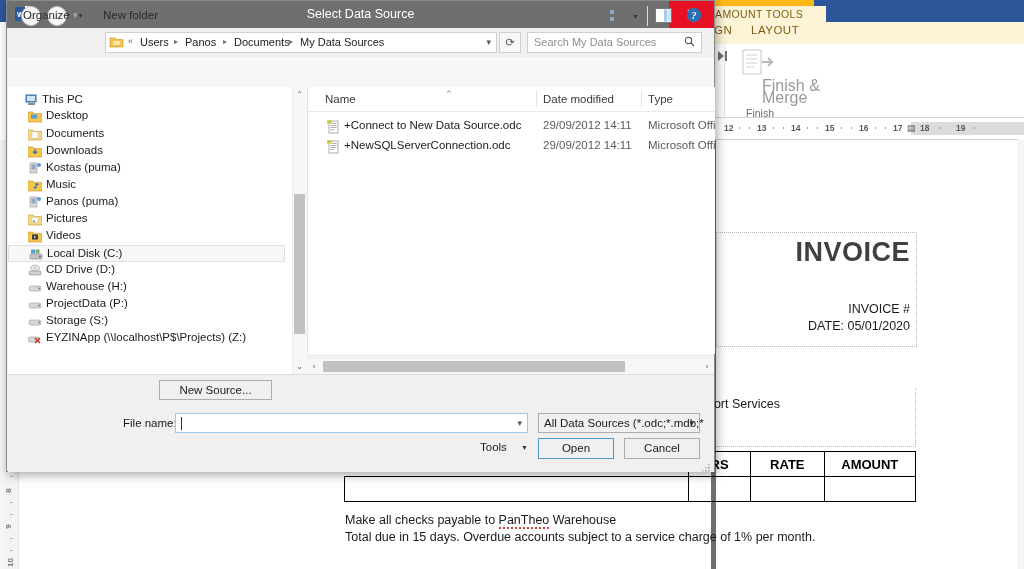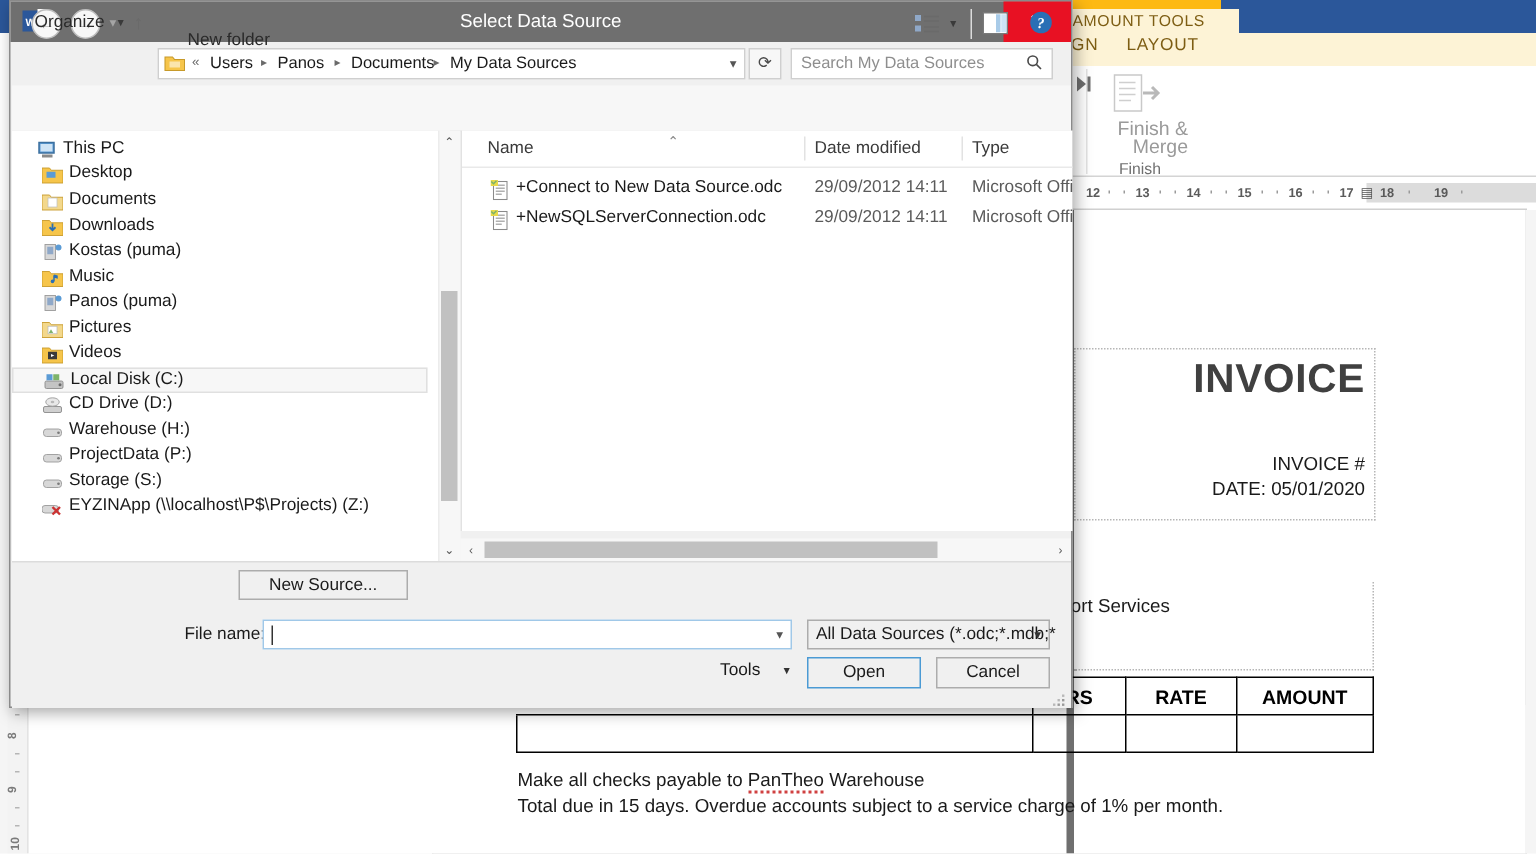--- a/index.html
+++ b/index.html
@@ -39,22 +39,22 @@
     border-left:1px solid #e2e2e2;
   }
   .nav-last-rec{
     position:absolute;left:714px;top:48px;width:18px;height:18px;color:#6f6f6f;
     font-size:14px;text-align:center;line-height:18px;
   }
   .finish-merge-icon{
     position:absolute;left:741px;top:48px;width:36px;height:30px;
   }
   .finish-merge-label{
-    position:absolute;left:728px;top:80px;width:64px;text-align:right;
-    font-size:13px;color:#9a9a9a;line-height:12px;
+    position:absolute;left:762px;top:80px;width:64px;text-align:left;
+    font-size:16px;color:#9a9a9a;line-height:12px;
   }
   .finish-group-label{
     position:absolute;left:728px;top:107px;width:64px;text-align:center;
     font-size:10.5px;color:#6f6f6f;
   }
 
   
   .h-ruler{
     position:absolute;left:711px;top:120px;width:313px;height:18px;background:#ffffff;
   }
@@ -186,21 +186,21 @@
   }
   .search-ph{position:absolute;left:6px;top:3px;font-size:11px;color:#8e8e8e;}
   .search-ico{position:absolute;right:6px;top:3px;font-size:11px;color:#4a4a4a;}
 
   .dlg-toolbar{
     position:absolute;left:1px;top:56px;width:706px;height:30px;background:#f7f7f7;
     border-bottom:1px solid #dcdcdc;
   }
   .tb-organize{position:absolute;left:16px;top:8px;font-size:11.5px;color:#2a2a2a;}
   .tb-organize-arrow{position:absolute;left:70px;top:11px;font-size:7px;color:#3a3a3a;}
-  .tb-newfolder{position:absolute;left:96px;top:20px;font-size:11.5px;color:#2a2a2a;margin-left:22px;}
+  .tb-newfolder{position:absolute;left:96px;top:8px;font-size:11.5px;color:#2a2a2a;}
   .tb-viewicon{position:absolute;left:603px;top:8px;width:16px;height:14px;}
   .tb-viewarrow{position:absolute;left:625px;top:12px;font-size:7px;color:#3a3a3a;}
   .tb-sep{position:absolute;left:640px;top:5px;width:1px;height:20px;background:#dcdcdc;}
   .tb-pane{position:absolute;left:648px;top:7px;width:17px;height:15px;}
   .tb-help{position:absolute;left:679px;top:6px;width:16px;height:16px;}
 
   
   .tree-pane{
     position:absolute;left:1px;top:86px;width:292px;height:287px;background:#ffffff;
   }

